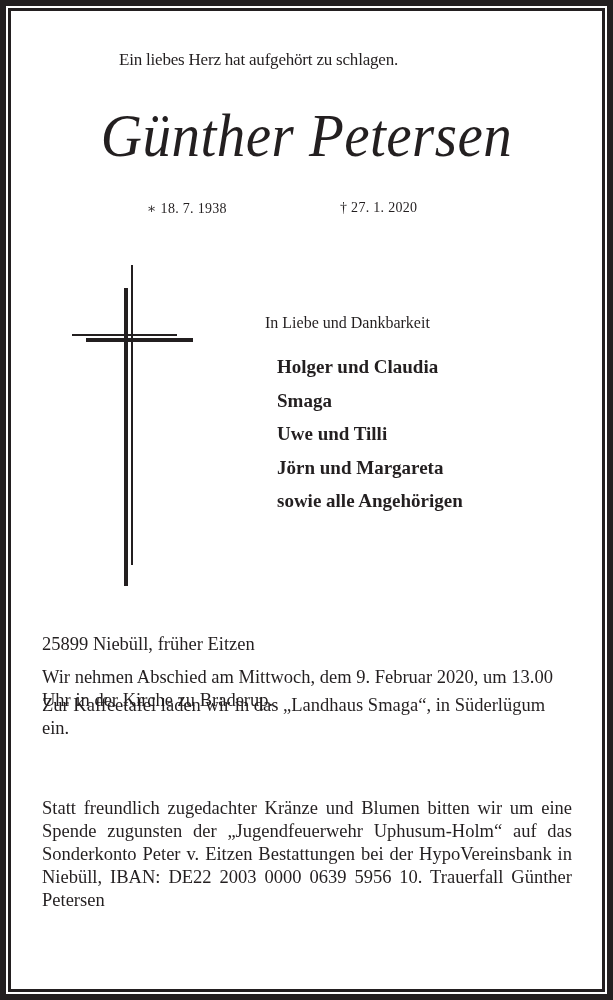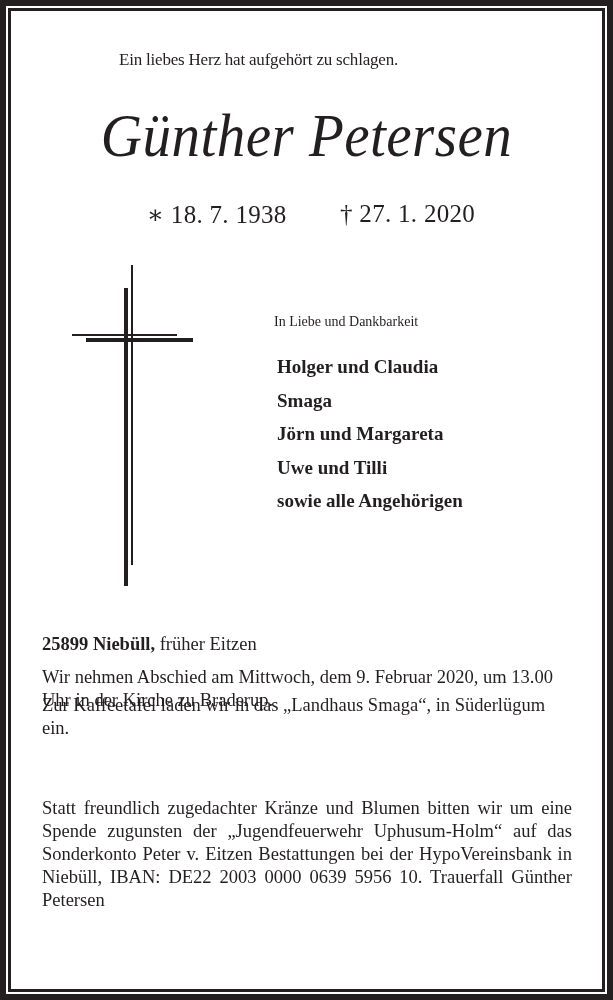--- a/index.html
+++ b/index.html
@@ -15,41 +15,41 @@
   .serif { font-family: "Liberation Serif", "DejaVu Serif", serif; color: #231f20; }
   .intro {
     position: absolute; left: 0; width: 517px; top: 50px; text-align: center;
     font-size: 17px; letter-spacing: -0.2px;
   }
   .name {
     position: absolute; left: 0; width: 613px; top: 100px; text-align: center;
     font-size: 62px; font-style: italic; letter-spacing: 0.5px; transform: scaleX(0.92);
   }
   .dates {
-    position: absolute; top: 200px; font-size: 25px; letter-spacing: 0.3px;
+    position: absolute; top: 200px; font-size: 14px; letter-spacing: 0.3px;
   }
   .born { left: 147px; }
   .died { left: 340px; }
   .cross-line { position: absolute; background: #231f20; }
   .thanks {
-    position: absolute; left: 274px; top: 314px; font-size: 14px;
+    position: absolute; left: 265px; top: 314px; font-size: 16px;
   }
   .family {
     position: absolute; left: 277px; top: 350px; font-size: 19px; font-weight: bold;
     line-height: 33.5px; margin: 0; padding: 0; list-style: none;
   }
   .body-block {
     position: absolute; left: 42px; width: 530px; font-size: 18.5px; line-height: 23px;
   }
   .p-address { top: 633px; }
   .p-farewell { top: 666px; }
   .p-coffee { top: 694px; }
   .p-donation { top: 797px; text-align: justify; }
   .body-block p { margin: 0; }
-  .bold { font-weight: bold; }
+  .bold { font-weight: normal; }
 </style>
 </head>
 <body>
 
 <div class="frame-outer"></div>
 <div class="frame-inner"></div>
 
 <div class="intro serif">Ein liebes Herz hat aufgehört zu schlagen.</div>
 
 <div class="name serif">Günther Petersen</div>
@@ -62,22 +62,22 @@
   <div class="cross-line" style="left:124px; top:288px; width:3.5px; height:298px;"></div>
   <div class="cross-line" style="left:72px; top:334px; width:105px; height:1.5px;"></div>
   <div class="cross-line" style="left:86px; top:338px; width:107px; height:3.5px;"></div>
 </div>
 
 <div class="thanks serif">In Liebe und Dankbarkeit</div>
 
 <ul class="family serif">
   <li>Holger und Claudia</li>
   <li>Smaga</li>
+  <li>Uwe und Tilli</li>
   <li>Jörn und Margareta</li>
-  <li>Uwe und Tilli</li>
   <li>sowie alle Angehörigen</li>
 </ul>
 
 <div class="body-block p-address serif">
   <span class="bold">25899 Niebüll,</span><span> früher Eitzen</span>
 </div>
 
 <div class="body-block p-farewell serif">
   <p>Wir nehmen Abschied am Mittwoch, dem 9. Februar 2020, um 13.00 Uhr  in der Kirche zu Braderup.</p>
 </div>

